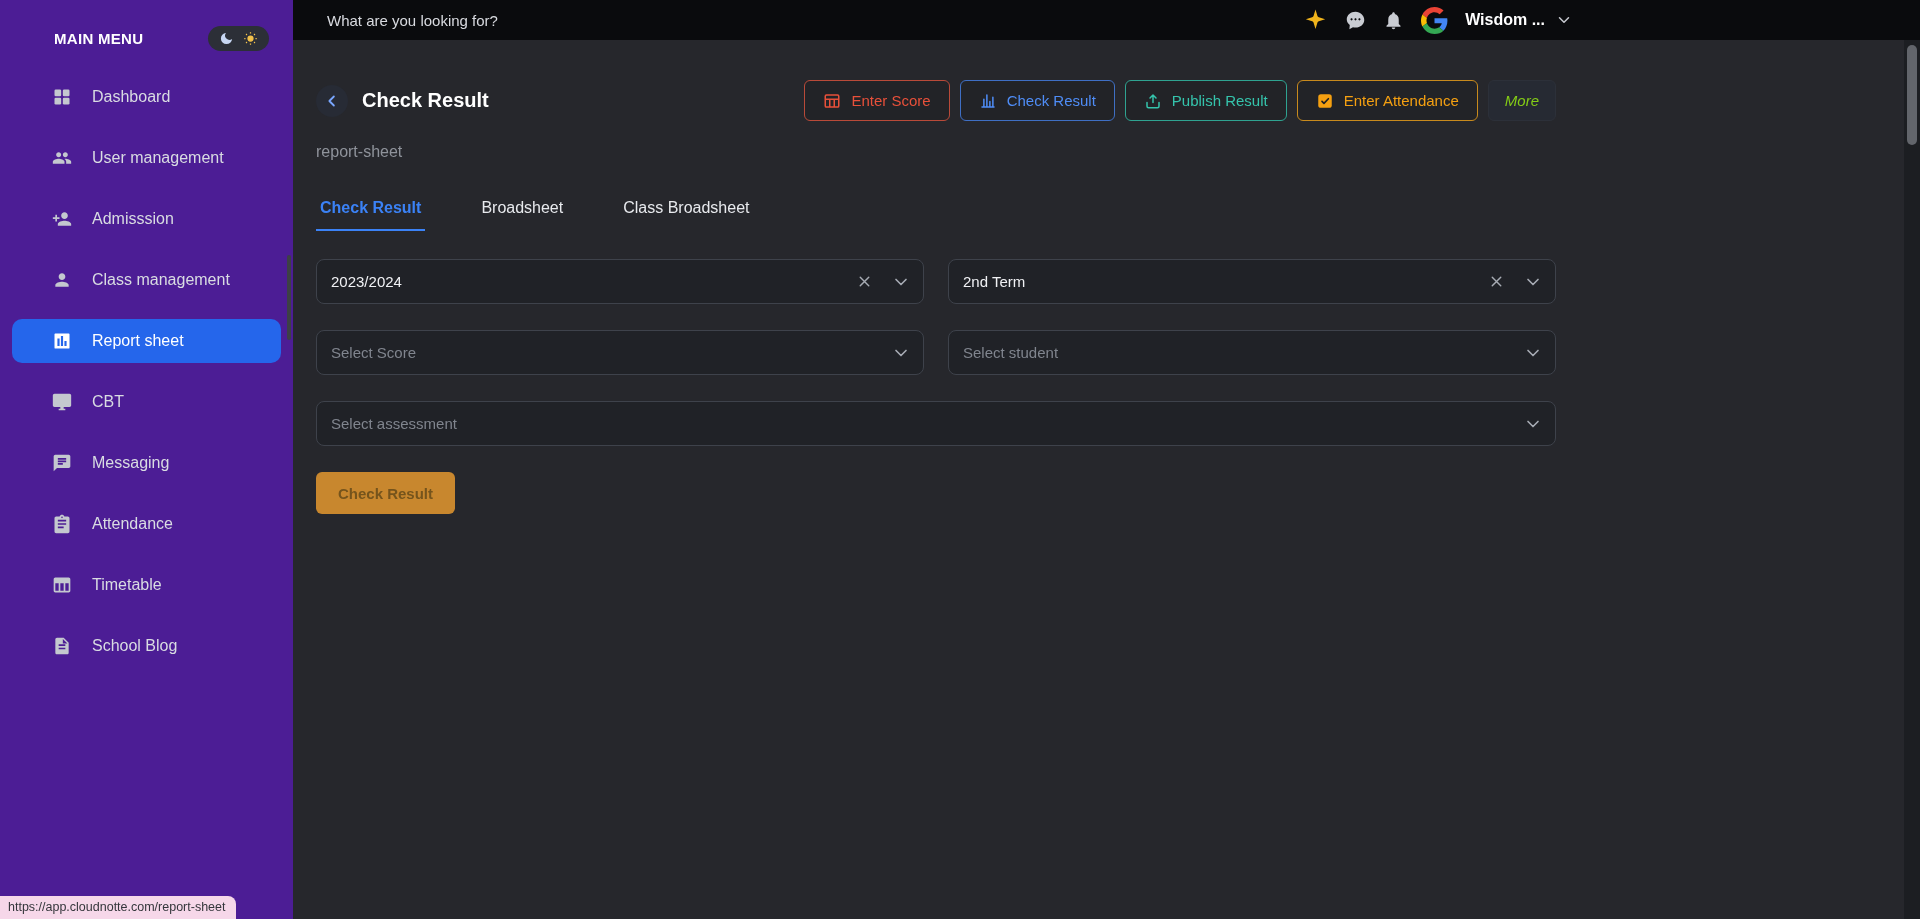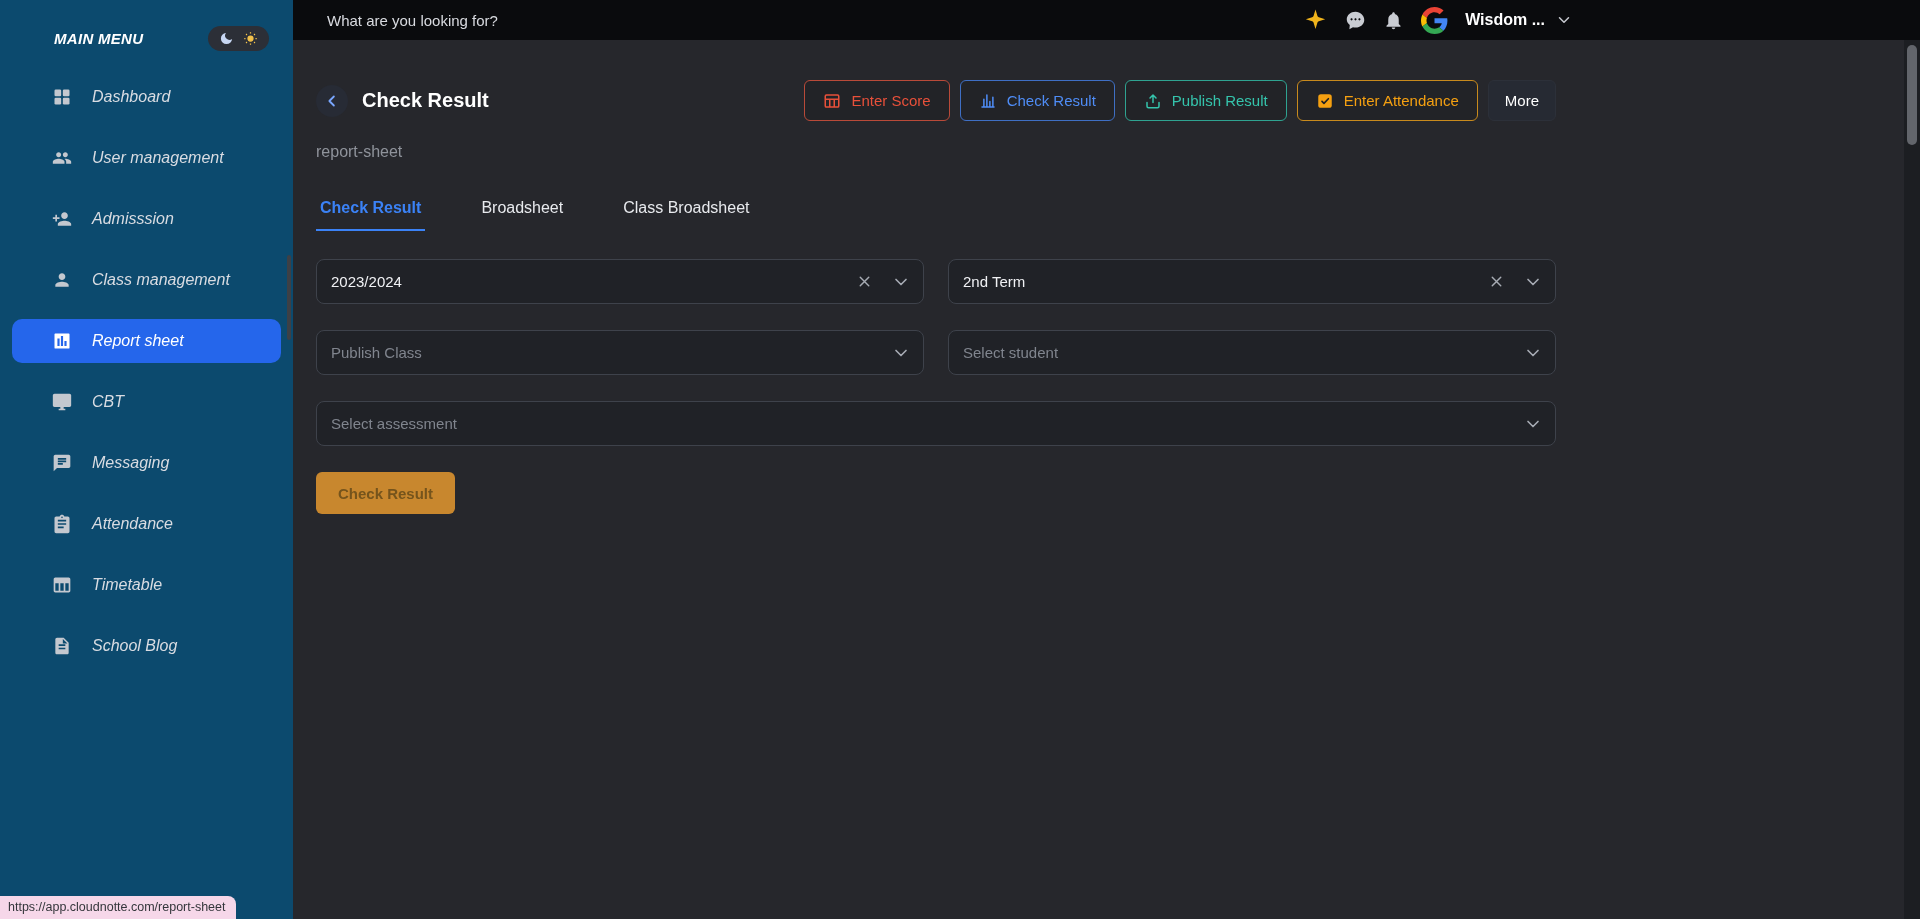--- a/index.html
+++ b/index.html
@@ -6,21 +6,21 @@
   html,body { width:1920px; height:919px; }
   body {
     font-family:"Liberation Sans", sans-serif;
     background:#26272c;
     overflow:hidden;
     position:relative;
   }
   .app { display:flex; width:100%; height:100%; }
 
   
-  .sidebar { width:293px; min-width:293px; background:#0c4a6e; position:relative; z-index:2;font-style:italic; }
+  .sidebar { width:293px; min-width:293px; background:#4c1d95; position:relative; z-index:2; }
   .sidebar-header { display:flex; align-items:center; justify-content:space-between; padding:26px 24px 14px 54px; }
   .menu-title { color:#ffffff; font-size:15px; font-weight:700; letter-spacing:.3px; }
   .theme-toggle { display:flex; align-items:center; gap:9px; background:#2c2f37; border-radius:14px; padding:5px 11px; cursor:pointer; }
   .theme-toggle .t-icon { width:15px; height:15px; display:flex; }
   .moon { color:#c7d6f2; }
   .sun { color:#f2c14b; }
 
   .nav { padding:10px 12px 0; }
   .nav-item { display:flex; align-items:center; height:44px; margin-bottom:17px; padding-left:40px; border-radius:10px; color:#d9dce2; font-size:16px; cursor:pointer; }
   .nav-item .icon { width:20px; height:20px; margin-right:20px; color:#c4c8cf; display:flex; flex:none; }
@@ -51,21 +51,21 @@
   .back-button svg { width:18px; height:18px; }
   .page-title { color:#ffffff; font-size:20px; font-weight:700; margin-left:14px; }
   .actions { margin-left:auto; display:flex; gap:10px; }
   .action-btn { height:41px; padding:0 18px; border-radius:6px; background:rgba(0,0,0,0.10); display:flex; align-items:center; gap:10px; font-size:15px; font-family:inherit; cursor:pointer; border:1px solid transparent; }
   .action-btn .a-icon { width:18px; height:18px; display:flex; }
   .action-btn .a-icon svg { width:18px; height:18px; }
   .btn-red    { color:#e8503a; border-color:#b94a39; }
   .btn-blue   { color:#4f8df7; border-color:#3f6fc4; }
   .btn-teal   { color:#35c4ac; border-color:#2fa391; }
   .btn-orange { color:#f5a011; border-color:#c88a1d; }
-  .btn-more   { color:#ffffff; background:#262a33; border-color:#2c3039; padding:0 16px; }
+  .btn-more   { color:#84cc16; background:#262a33; border-color:#2c3039; padding:0 16px;font-style:italic; }
 
   .breadcrumb { color:#8f939b; font-size:16px; margin-top:22px; }
 
   .tabs { display:flex; gap:52px; margin-top:38px; }
   .tab { font-size:16px; color:#e8eaee; padding:0 4px 12px; cursor:pointer; border-bottom:2.5px solid transparent; }
   .tab.active { color:#3b82f6; border-bottom-color:#3b82f6; font-weight:600; }
 
   .form-grid { display:grid; grid-template-columns:1fr 1fr; gap:26px 24px; margin-top:28px; }
   .select { height:45px; background:#202227; border:1px solid #3e424b; border-radius:8px; display:flex; align-items:center; padding:0 12px 0 14px; cursor:pointer; }
   .select .value { color:#f0f1f4; font-size:15px; }
@@ -324,21 +324,21 @@
               </svg>
             </span>
           <span class="sel-icon">
               <svg viewBox="0 0 24 24" fill="none" stroke="currentColor" stroke-width="2" stroke-linecap="round" stroke-linejoin="round">
                 <path d="M6 9l6 6 6-6"></path>
               </svg>
             </span>
         </div>
 
         <div class="select">
-          <span class="ph">Publish Class</span>
+          <span class="ph">Select Score</span>
           <span class="spacer"></span>
           <span class="sel-icon">
               <svg viewBox="0 0 24 24" fill="none" stroke="currentColor" stroke-width="2" stroke-linecap="round" stroke-linejoin="round">
                 <path d="M6 9l6 6 6-6"></path>
               </svg>
             </span>
         </div>
 
         <div class="select">
           <span class="ph">Select student</span>

